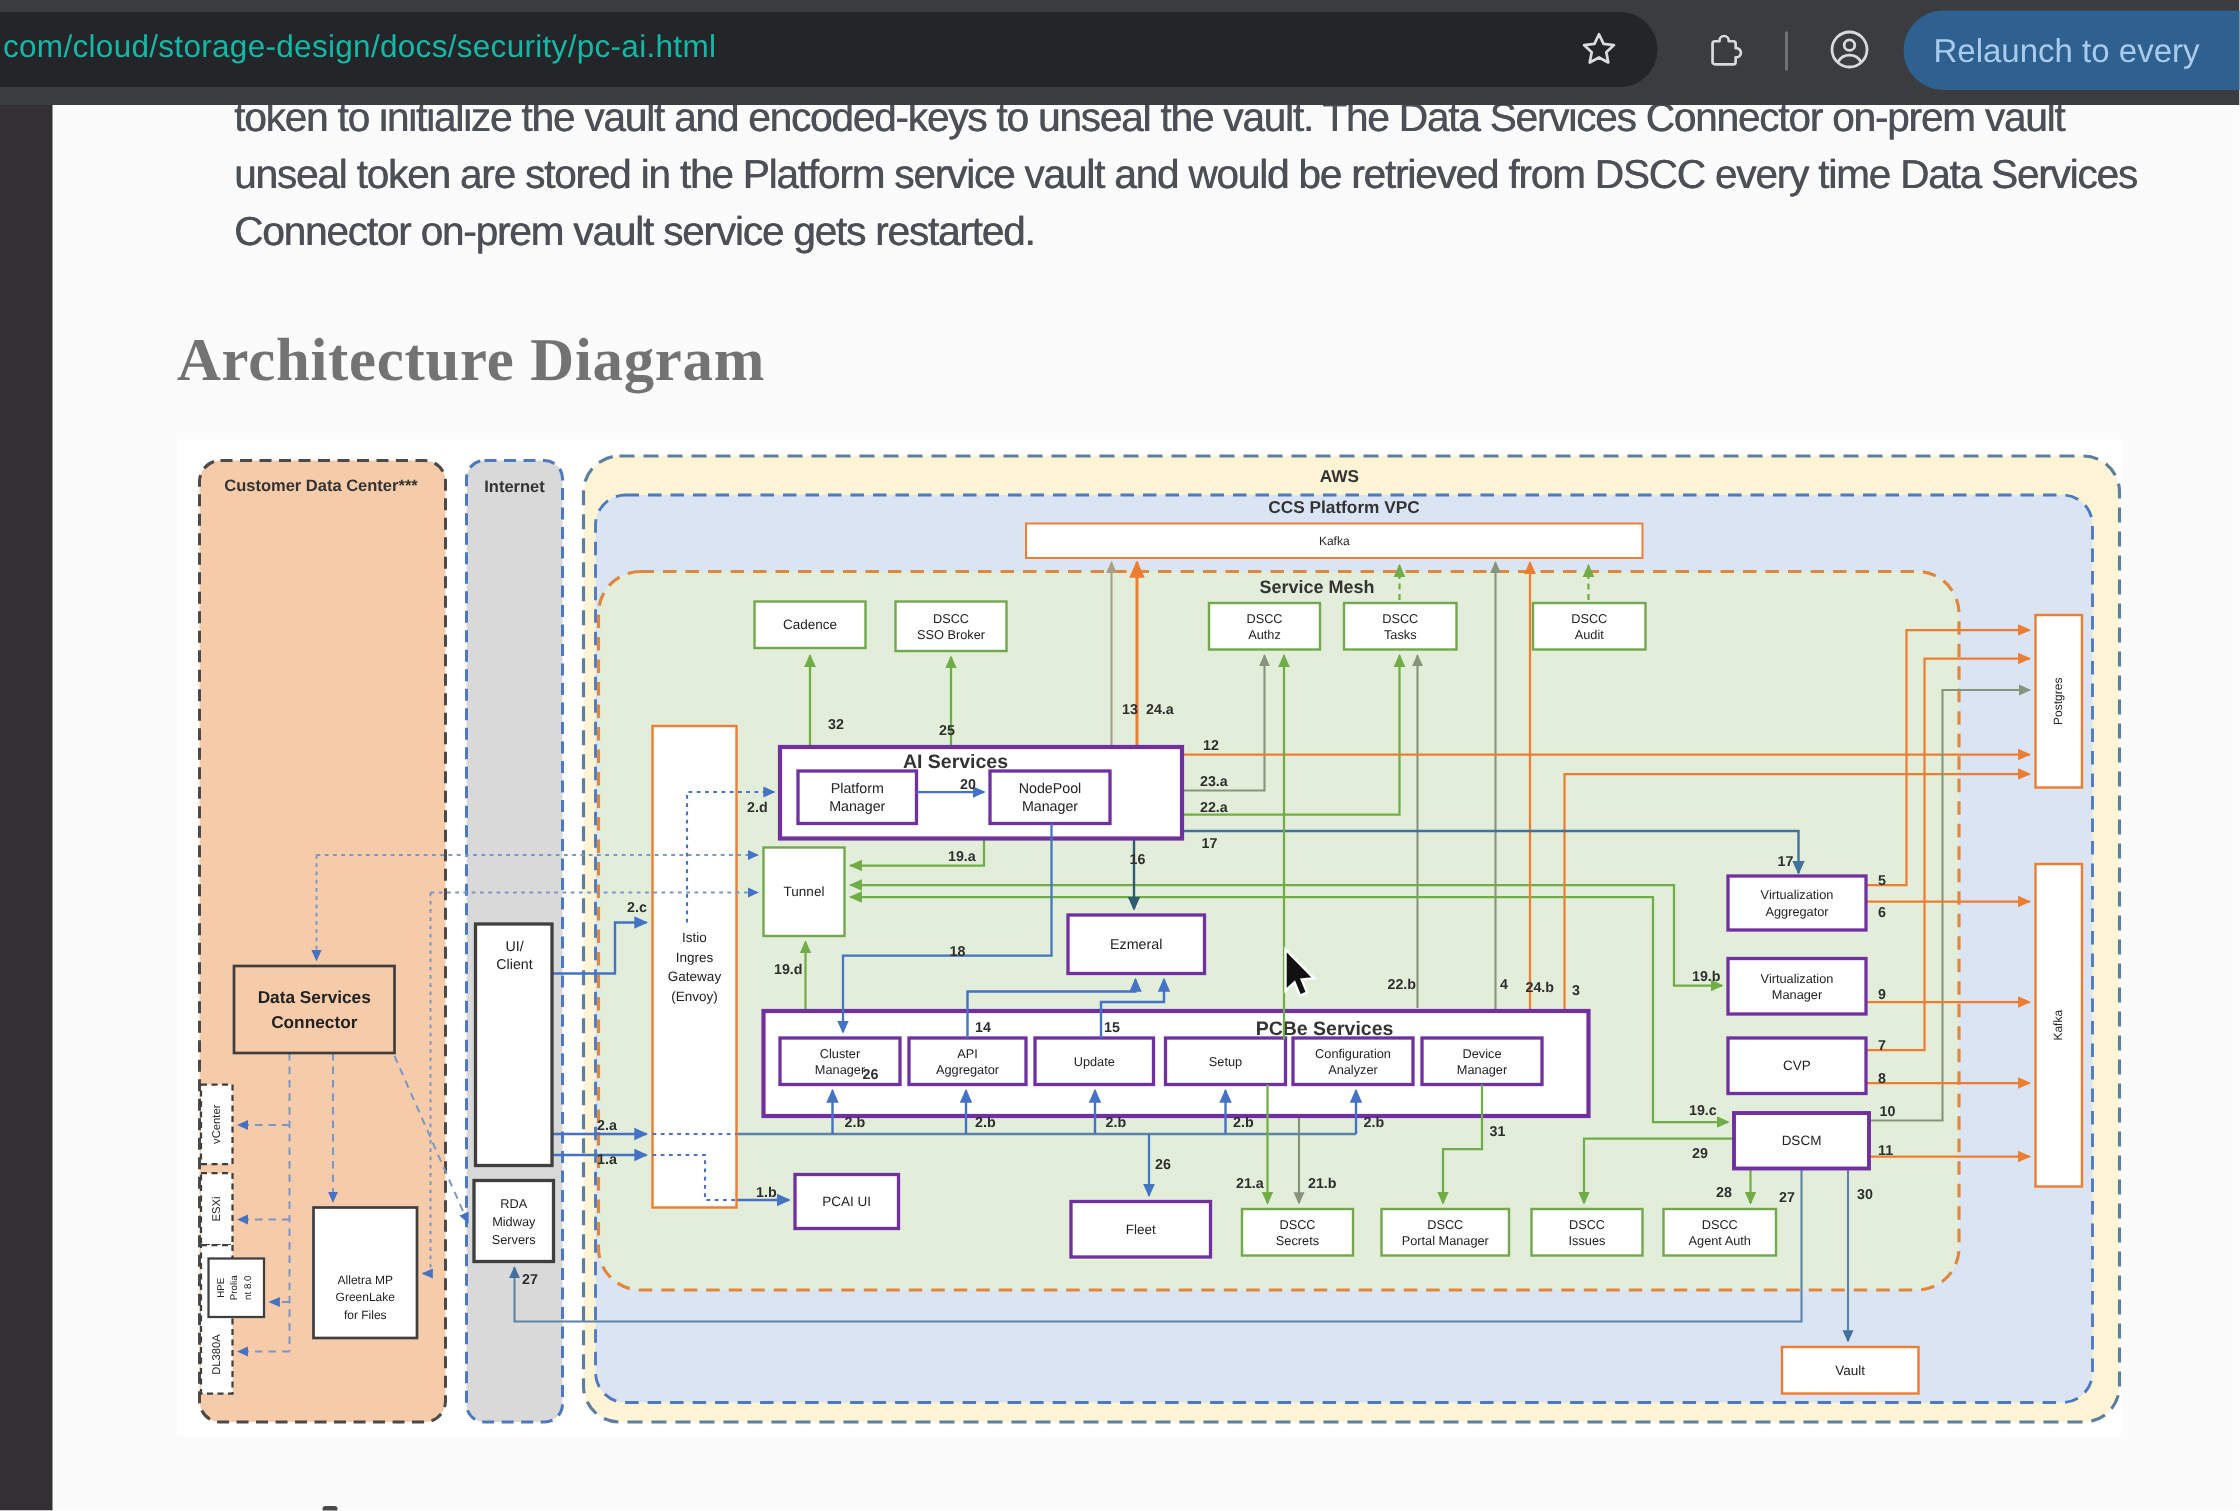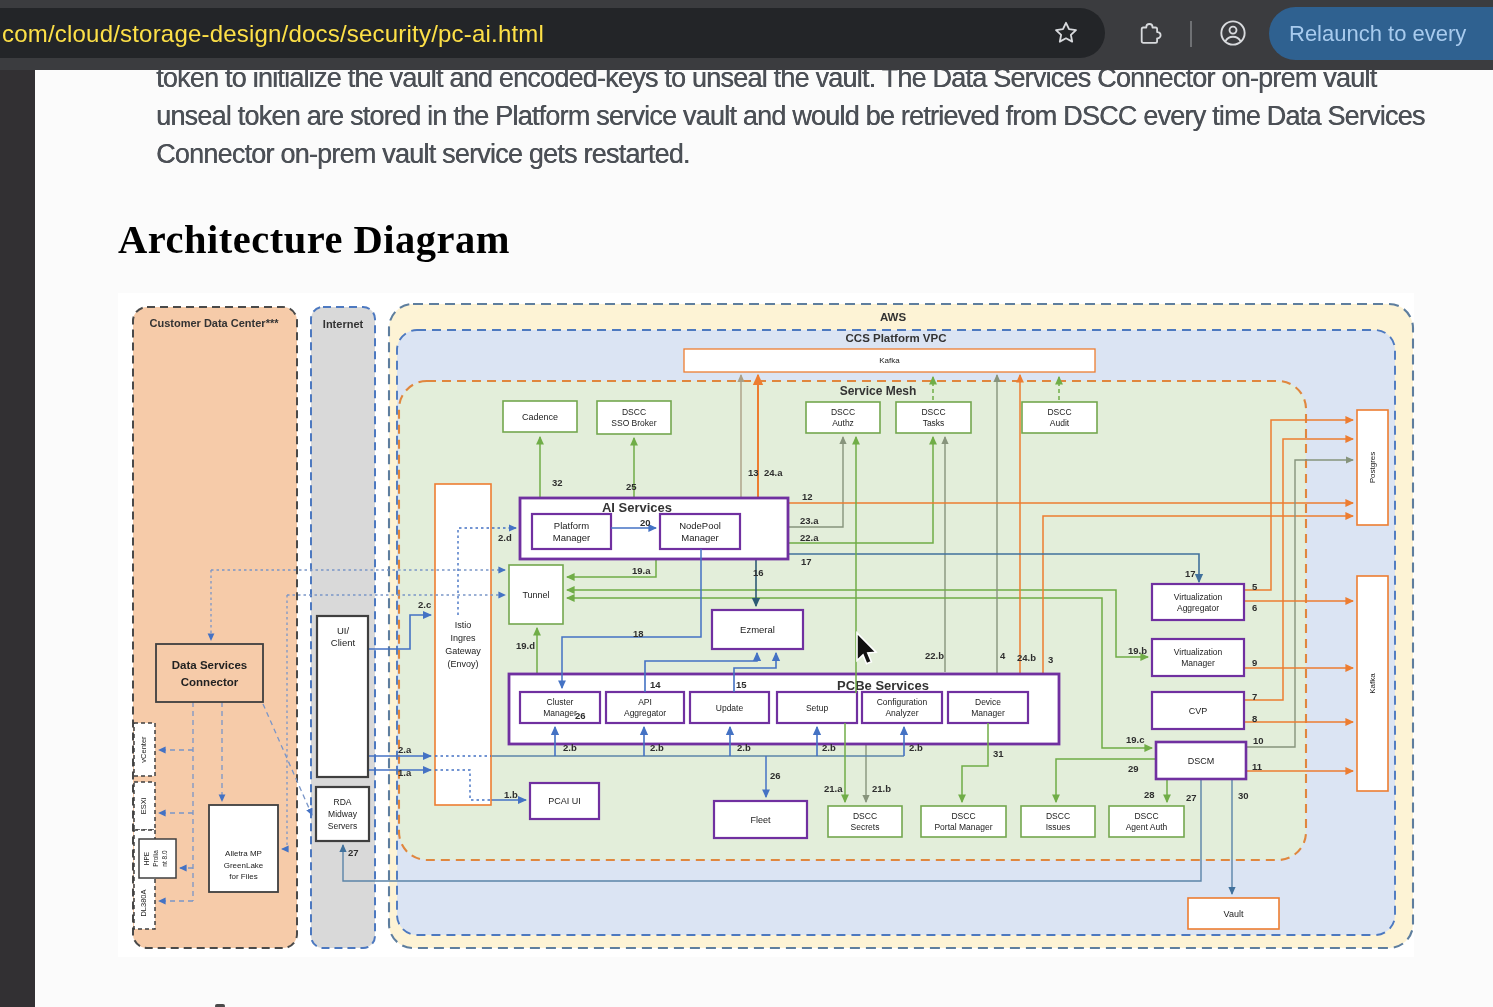--- a/index.html
+++ b/index.html
@@ -1,31 +1,31 @@
 <!DOCTYPE html>
 <html><head>
 <meta charset="utf-8">
 <style>
   html,body{margin:0;padding:0;}
   body{width:1493px;height:1007px;background:#fbfbfb;overflow:hidden;
        font-family:"Liberation Sans", sans-serif;position:relative;}
   .chrome{position:absolute;left:0;top:0;width:1493px;height:70px;background:#3b3c3f;}
   .urlpill{position:absolute;left:-30px;top:8px;width:1135px;height:50px;
            background:#232528;border-radius:25px;}
-  .urltext{position:absolute;left:2px;top:20px;font-size:24px;color:#fde047;
+  .urltext{position:absolute;left:2px;top:20px;font-size:21px;color:#14b8a6;
            letter-spacing:0.2px;}
   .sep{position:absolute;left:1190px;top:21px;width:2px;height:26px;background:#6f7174;}
   .relaunch{position:absolute;left:1269px;top:7px;width:230px;height:53px;
             background:#2f6190;border-radius:27px 0 0 27px;}
   .relaunch span{position:absolute;left:20px;top:14px;font-size:22px;color:#a8cbee;}
   .leftstrip{position:absolute;left:0;top:70px;width:35px;height:937px;background:#323033;}
   .para{position:absolute;left:156px;width:1340px;font-size:27px;color:#4c5056;
         white-space:nowrap;letter-spacing:-0.78px;text-shadow:0.4px 0 0 #4c5056;}
   .h2{position:absolute;left:118px;top:216px;font-family:"Liberation Serif",serif;
-      font-weight:bold;font-size:40.5px;color:#000000;letter-spacing:0.5px;}
+      font-weight:bold;font-size:40.5px;color:#737373;letter-spacing:0.5px;}
 </style>
 </head>
 <body>
   <div class="leftstrip"></div>
   <div class="para" style="top:63px;">token to initialize the vault and encoded-keys to unseal the vault. The Data Services Connector on-prem vault</div>
   <div class="para" style="top:101px;">unseal token are stored in the Platform service vault and would be retrieved from DSCC every time Data Services</div>
   <div class="para" style="top:139px;">Connector on-prem vault service gets restarted.</div>
   <div class="h2">Architecture Diagram</div>
   <div style="position:absolute;left:215px;top:1004px;width:10px;height:4px;background:#4a4a4a;border-radius:2px;"></div>
 

